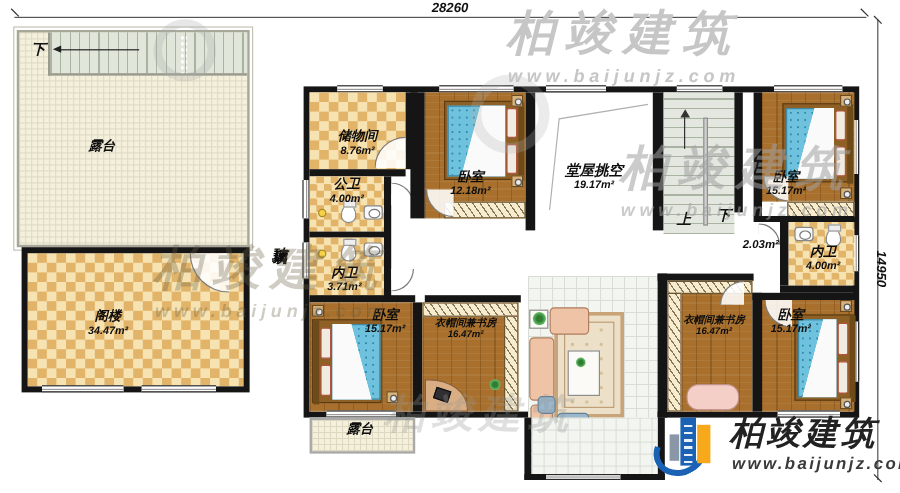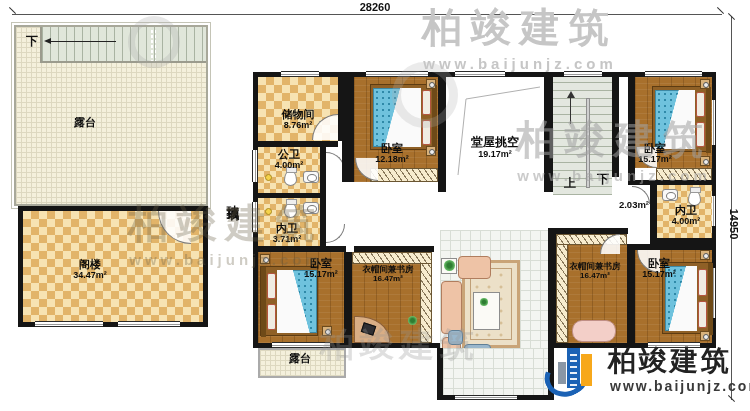--- a/index.html
+++ b/index.html
@@ -1,17 +1,17 @@
 <!DOCTYPE html>
 <html><head>
 <meta charset="utf-8">
 <style>
   html,body{margin:0;padding:0;background:#fff;}
   #canvas{position:relative;width:750px;height:411px;background:#fff;overflow:hidden;
-          font-family:"Liberation Sans","DejaVu Sans",sans-serif;}
+          font-family:"Liberation Sans","DejaVu Sans",sans-serif;font-style:italic;}
   #canvas *{box-sizing:border-box;}
   .abs{position:absolute;}
   
   .wall{position:absolute;background:#151515;}
   .winh{position:absolute;height:6px;background:#fff;border-top:1px solid #2a2a2a;border-bottom:1px solid #2a2a2a;
         background-image:linear-gradient(#999,#999);background-size:100% 1px;background-position:0 center;background-repeat:no-repeat;}
   .winv{position:absolute;width:6px;background:#fff;border-left:1px solid #2a2a2a;border-right:1px solid #2a2a2a;
         background-image:linear-gradient(90deg,#999,#999);background-size:1px 100%;background-position:center 0;background-repeat:no-repeat;}
   .door{position:absolute;background:rgba(255,255,255,.88);}
   .d-bl{border-radius:0 0 0 100%;border-left:1px solid #7a7a7a;border-bottom:1px solid #7a7a7a;}

